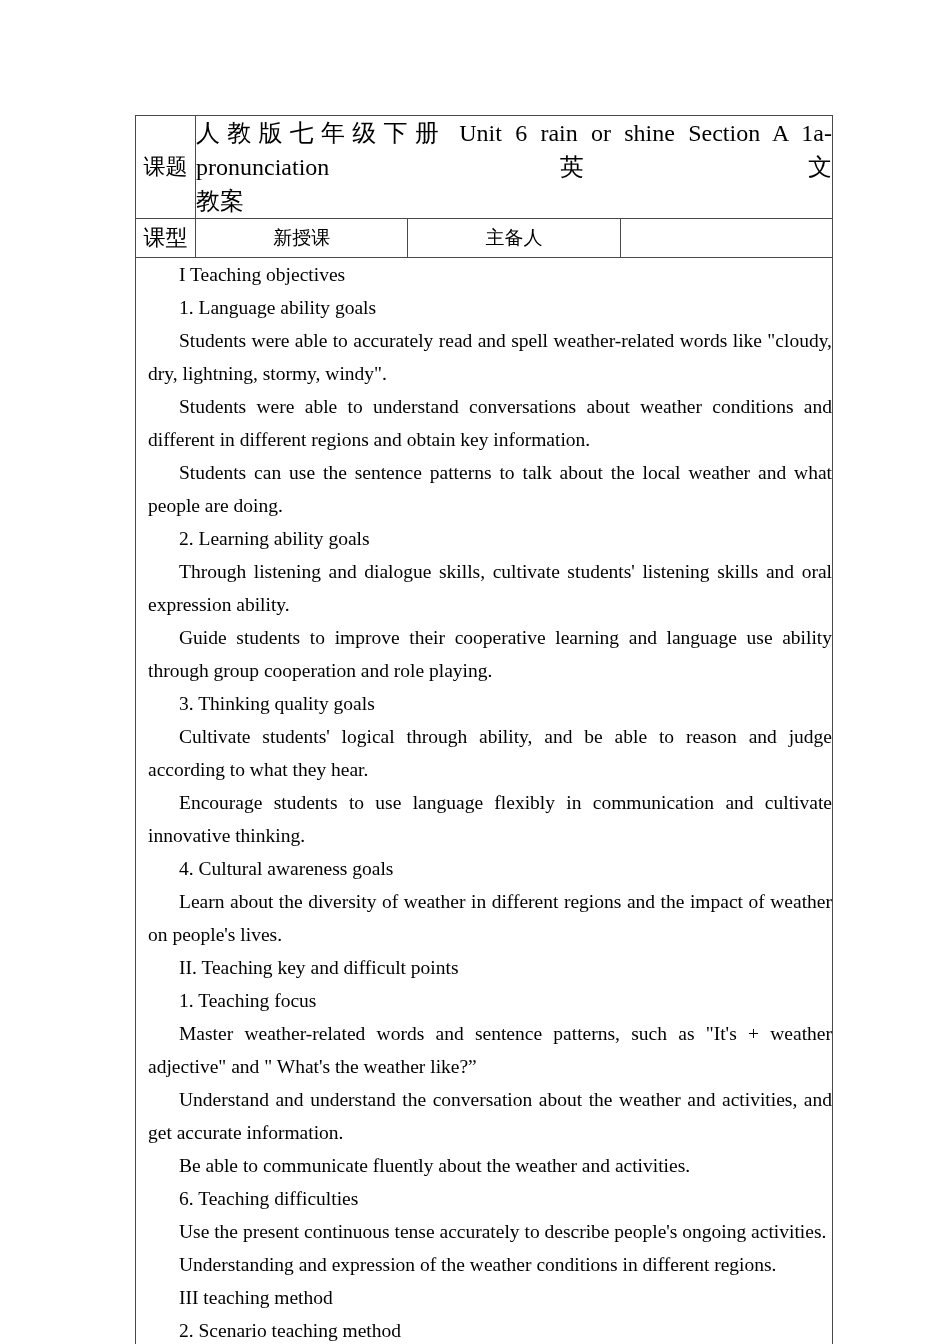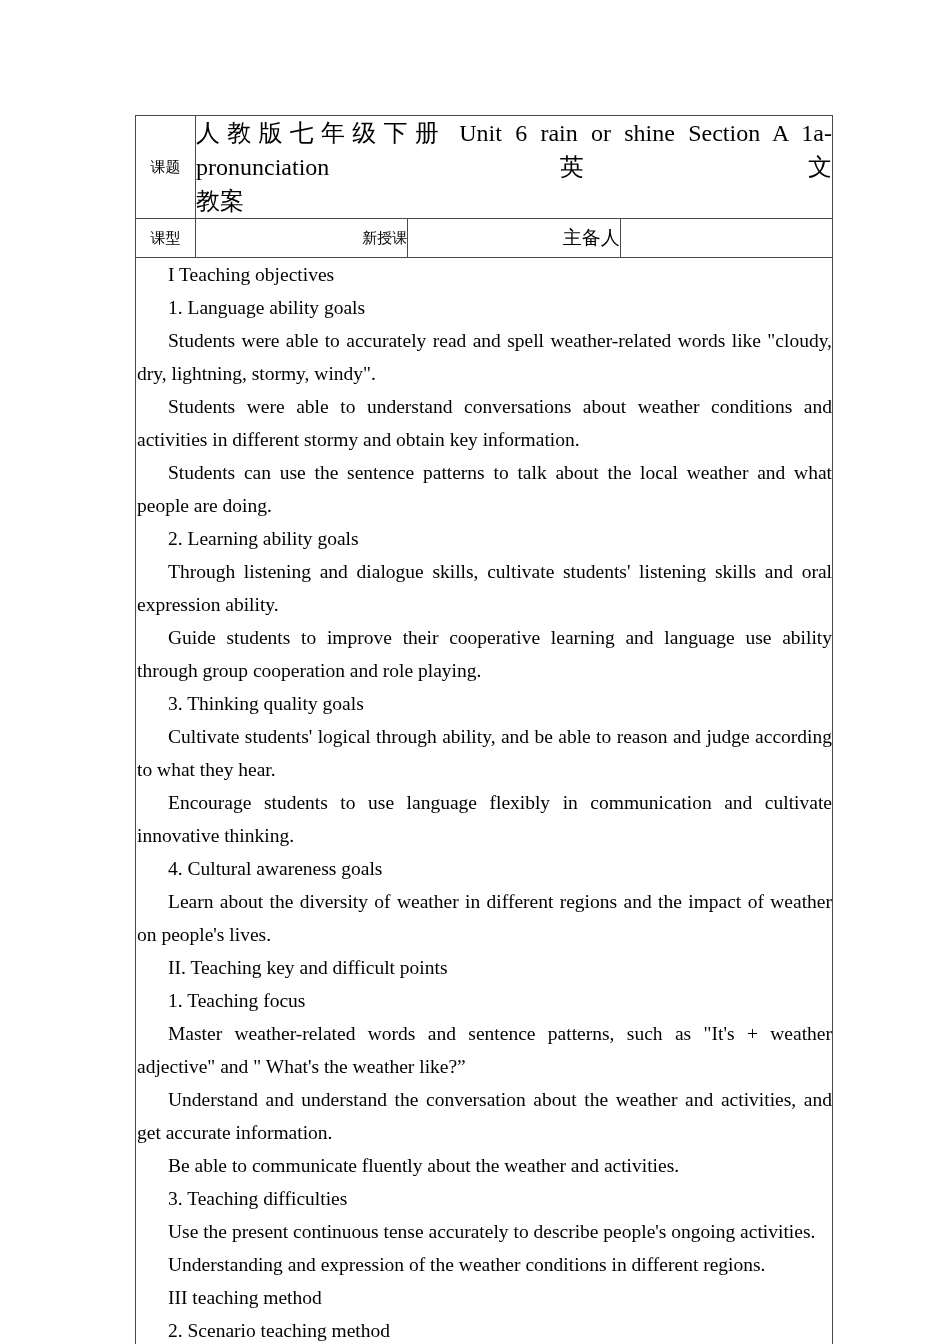--- a/index.html
+++ b/index.html
@@ -36,21 +36,21 @@
   .doc-table td {
     border: 1px solid #4a4a4a;
     vertical-align: middle;
     padding: 0;
   }
 
   
   .cell-label {
     width: 59px;
     text-align: center;
-    font-size: 15px;
+    font-size: 22px;
     line-height: 34px;
     font-family: "DejaVu Sans", "Liberation Sans", sans-serif;
   }
   .cell-title {
     padding: 5px 7px 6px 7px;
     font-size: 24px;
     line-height: 34px;
     text-align: justify;
     text-align-last: justify;
     text-justify: inter-word;
@@ -60,41 +60,41 @@
     text-align: left;
     text-align-last: left;
   }
 
   
   .row2 td {
     height: 38px;
   }
   .cell-type-value {
     width: 298px;
-    text-align: right;
-    font-size: 15px;
+    text-align: center;
+    font-size: 19px;
     font-family: "DejaVu Sans", "Liberation Sans", sans-serif;
   }
   .cell-owner-label {
     width: 99px;
-    text-align: right;
+    text-align: center;
     font-size: 19px;
     font-family: Liberation Serif, serif;
   }
   .cell-owner-value {
     width: 238px;
   }
 
   
   .cell-body {
     padding: 8px 9px 14px 9px;
     vertical-align: top;
   }
   .body-flow p {
-    margin: 0 0 0 1px;
+    margin: 0 0 0 12px;
     font-size: 19.5px;
     line-height: 33px;
     text-indent: 31px;
     text-align: justify;
     text-justify: inter-word;
     hyphens: none;
   }
 </style>
 </head>
 <body>
@@ -114,36 +114,36 @@
         <td class="cell-type-value">新授课</td>
         <td class="cell-owner-label">主备人</td>
         <td class="cell-owner-value"></td>
       </tr>
       <tr class="row3">
         <td class="cell-body" colspan="4">
           <div class="body-flow" id="body-flow">
               <p>I  Teaching  objectives</p>
               <p>1. Language ability goals</p>
               <p>Students were able to accurately read and spell weather-related words like "cloudy, dry, lightning, stormy, windy".</p>
-              <p>Students were able to understand conversations about weather conditions and activities in different stormy and obtain key information.</p>
+              <p>Students were able to understand conversations about weather conditions and different in different regions and obtain key information.</p>
               <p>Students can use the sentence patterns to talk about the local weather and what people are doing.</p>
               <p>2. Learning ability goals</p>
               <p>Through listening and dialogue skills, cultivate students' listening skills and oral expression ability.</p>
               <p>Guide students to improve their cooperative learning and language use ability through group cooperation and role playing.</p>
               <p>3. Thinking quality goals</p>
               <p>Cultivate students' logical through ability, and be able to reason and judge according to what they hear.</p>
               <p>Encourage students to use language flexibly in communication and cultivate innovative thinking.</p>
               <p>4. Cultural awareness goals</p>
               <p>Learn about the diversity of weather in different regions and the impact of weather on people's lives.</p>
               <p>II. Teaching   key and difficult points</p>
               <p>1. Teaching focus</p>
               <p>Master weather-related words and sentence patterns, such as "It's + weather adjective" and " What's the weather like?”</p>
               <p>Understand and understand the conversation about the weather and activities, and get accurate information.</p>
               <p>Be able to communicate fluently about the weather and activities.</p>
-              <p>3. Teaching difficulties</p>
+              <p>6. Teaching difficulties</p>
               <p>Use the present continuous tense accurately to describe people's ongoing activities.</p>
               <p>Understanding and expression of the weather conditions in different regions.</p>
               <p>III  teaching method</p>
               <p>2. Scenario teaching method</p>
             </div>
         </td>
       </tr>
     </tbody>
   </table>
 

